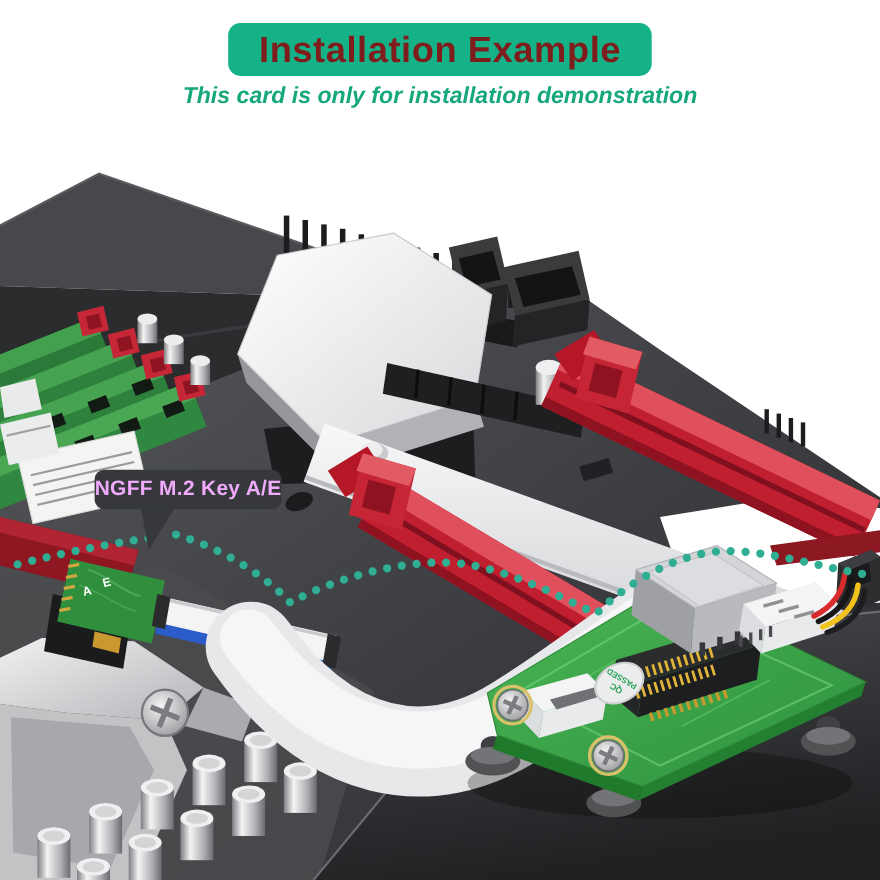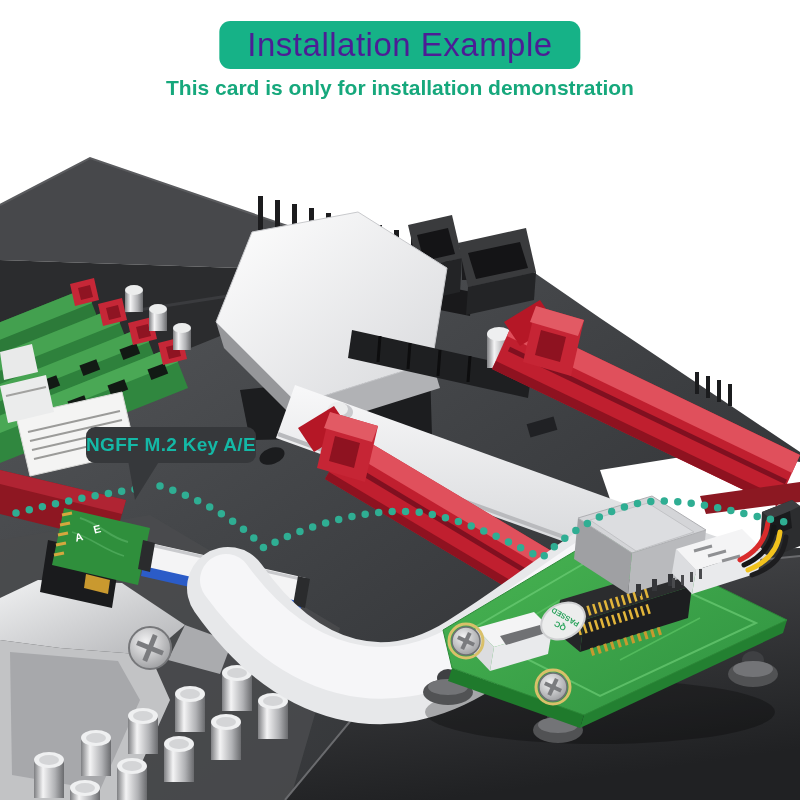--- a/index.html
+++ b/index.html
@@ -1,25 +1,25 @@
 <!DOCTYPE html>
 <html><head>
 <meta charset="utf-8">
 <style>
   html,body{margin:0;padding:0;background:#ffffff;}
   .page{position:relative;width:800px;height:800px;background:#ffffff;overflow:hidden;
         font-family:"Liberation Sans",sans-serif;}
   .scene-svg{position:absolute;left:0;top:0;width:800px;height:800px;}
   .banner{position:absolute;left:50%;top:21px;transform:translateX(-50%);
-          background:#16b287;color:#4c1d95;font-size:33px;font-weight:normal;
+          background:#16b287;color:#7f1d1d;font-size:33px;font-weight:bold;
           padding:5px 28px;border-radius:11px;white-space:nowrap;letter-spacing:0.5px;}
   .subtitle{position:absolute;top:76px;left:0;width:100%;text-align:center;
-            color:#16a87c;font-size:21px;font-weight:bold;line-height:24px;}
+            color:#16a87c;font-size:21px;font-weight:bold;line-height:24px;font-style:italic;}
   .callout{position:absolute;left:86px;top:427px;width:170px;height:36px;
-           background:#36383b;border-radius:9px;color:#14b8a6;font-weight:bold;
+           background:#36383b;border-radius:9px;color:#f0abfc;font-weight:bold;
            font-size:19px;display:flex;align-items:center;justify-content:center;
            z-index:5;letter-spacing:0.3px;}
   .callout-tail{position:absolute;left:128px;top:460px;width:0;height:0;z-index:4;
            border-top:40px solid #36383b;border-left:7px solid transparent;
            border-right:25px solid transparent;}
 </style>
 </head>
 <body>
 
 <div class="page">

